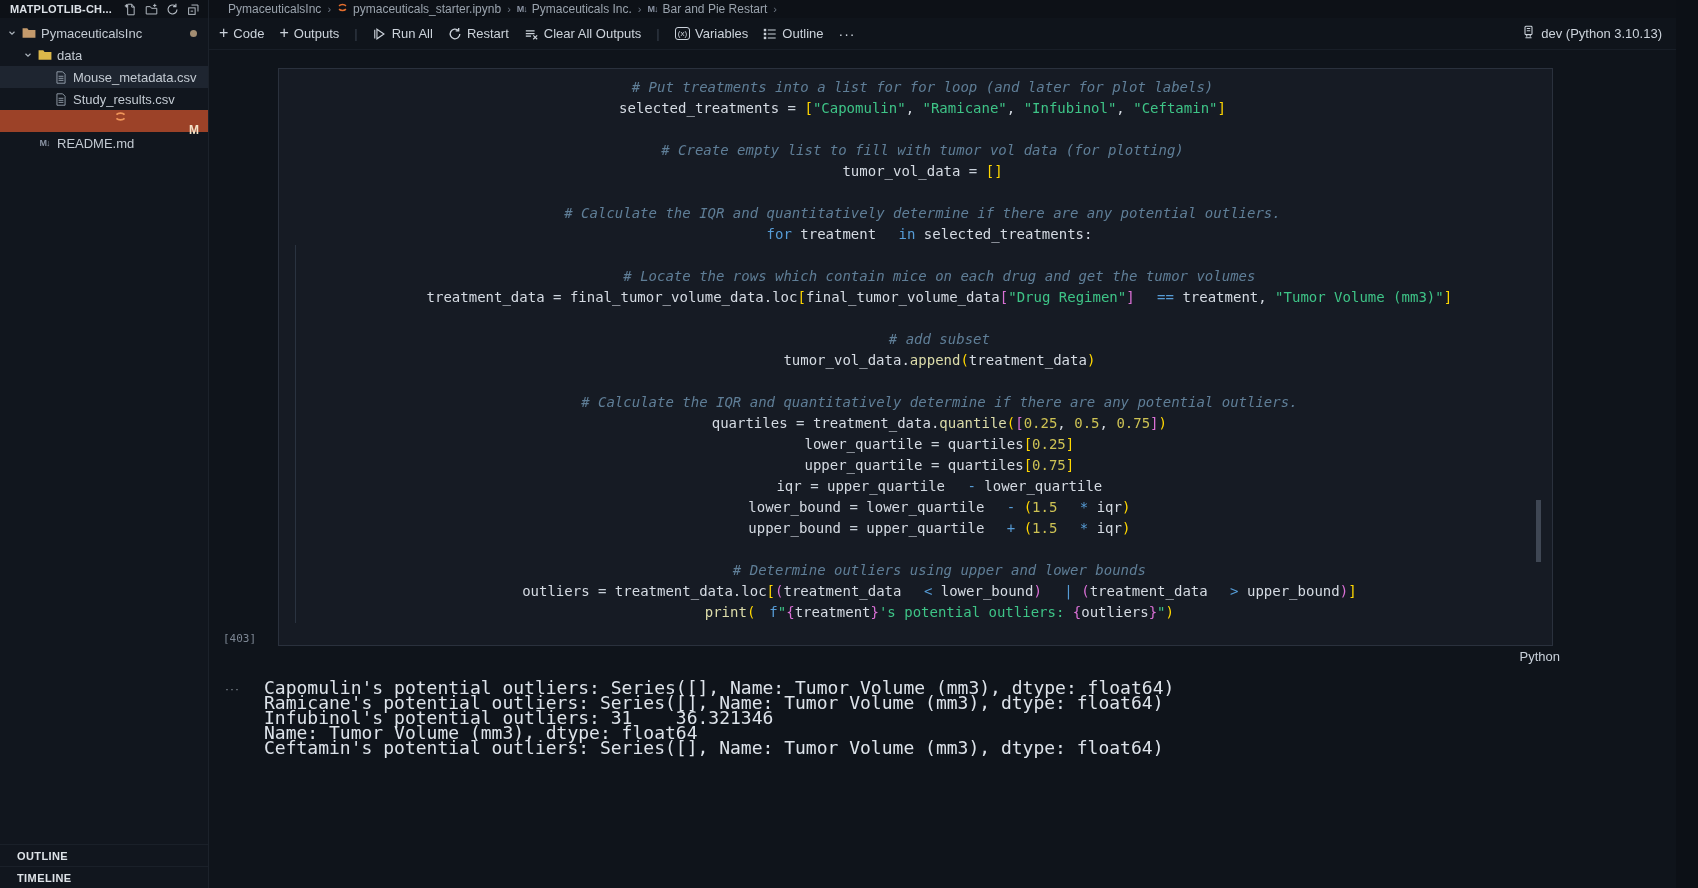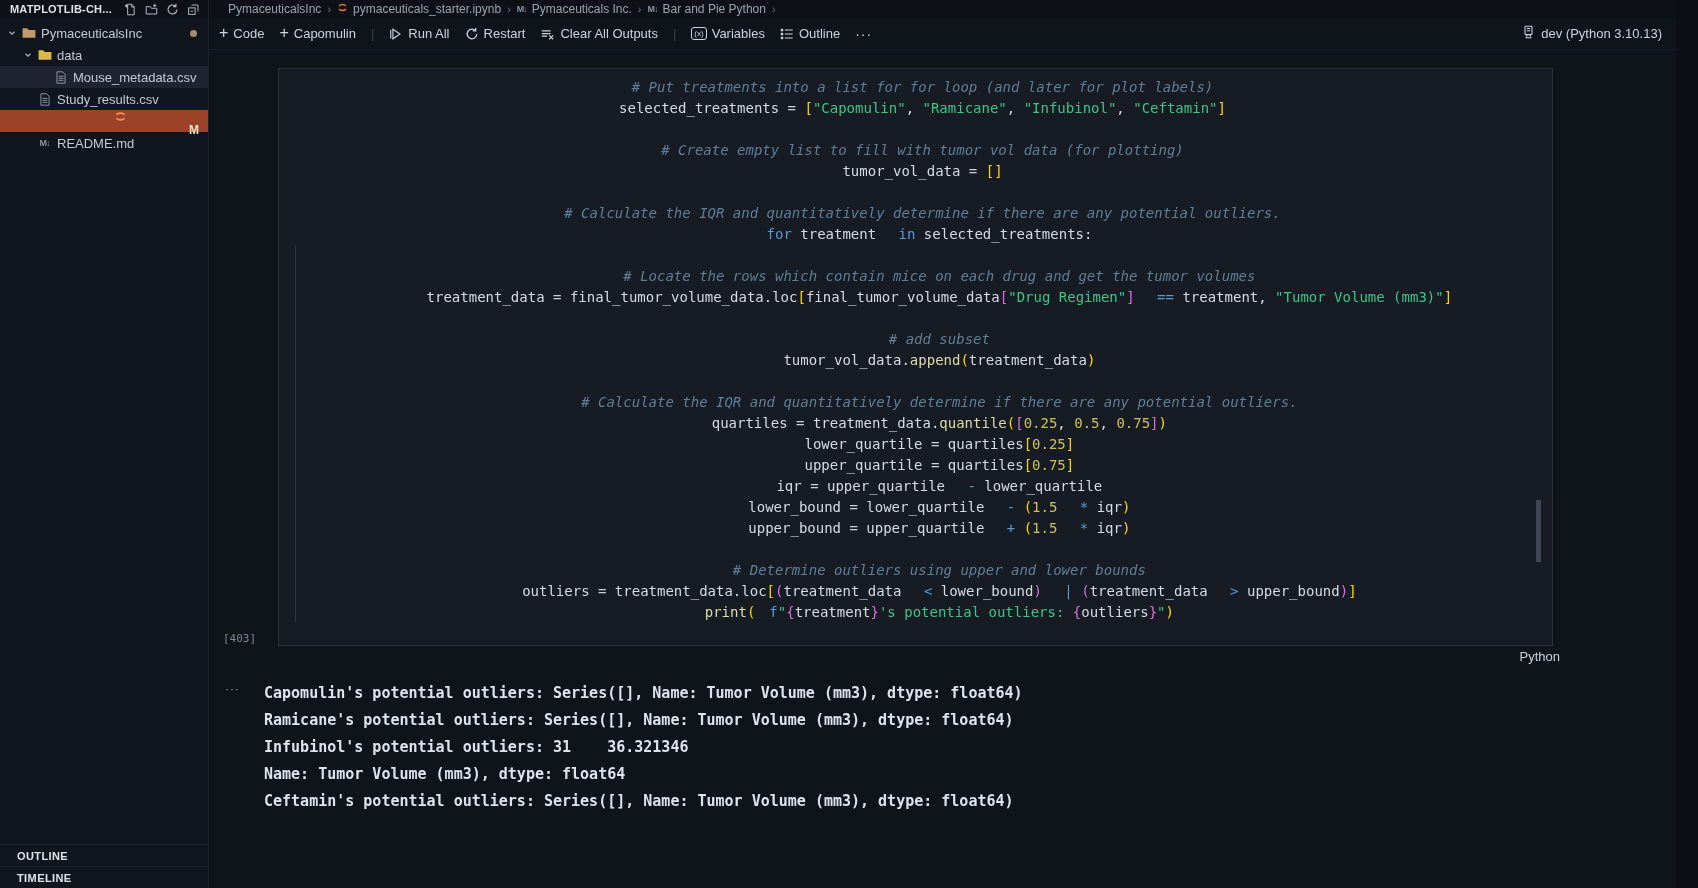--- a/index.html
+++ b/index.html
@@ -68,22 +68,22 @@
   .tk-b1 { color:#ffd700; }
   .tk-b2 { color:#da70d6; }
 
   .lang-row { height:20px; display:flex; justify-content:flex-end; align-items:center;
               padding-right:116px; font-size:13px; color:#c9d1da; }
   .lang-row span { cursor:pointer; }
 
   .output-wrap { display:flex; margin-top:14px; }
   .out-gutter { width:55px; flex:none; padding-left:16px; font-size:12px; color:#8b949e;
                 letter-spacing:1px; cursor:pointer; line-height:18px; }
-  .output { font-family:"DejaVu Sans Mono",monospace; font-size:15px; line-height:27px;
-            color:#dde3ea; white-space:pre; font-weight:700; }
+  .output { font-family:"DejaVu Sans Mono",monospace; font-size:18px; line-height:15px;
+            color:#dde3ea; white-space:pre; font-weight:400; }
 
   .scroll-thumb { position:absolute; right:135px; top:450px; width:5px; height:62px;
                   background:#3f4754; cursor:grab; }
 </style>
 </head>
 <body>
 
 <div class="app">
 
   <div class="topbar">
@@ -127,21 +127,21 @@
         <span>pymaceuticals_starter.ipynb</span>
       </span>
       <span class="crumb-sep">›</span>
       <span class="crumb">
         <span class="md-glyph">M↓</span>
         <span>Pymaceuticals Inc.</span>
       </span>
       <span class="crumb-sep">›</span>
       <span class="crumb">
         <span class="md-glyph">M↓</span>
-        <span>Bar and Pie Python</span>
+        <span>Bar and Pie Restart</span>
       </span>
       <span class="crumb-sep">›</span>
     </div>
   </div>
 
   <div class="layout">
 
     <aside class="sidebar">
       <div class="tree">
         <div class="trow" style="padding-left:4px">
@@ -173,21 +173,21 @@
         </div>
         <div class="trow hl" style="padding-left:52px">
           <span class="ficon">
               <svg width="12" height="13" viewBox="0 0 14 16" fill="none" stroke="#9aa5b1" stroke-width="1.1">
                 <path d="M2 1h7l3 3v11H2z"></path>
                 <path d="M4 6.5h6M4 9h6M4 11.5h6"></path>
               </svg>
             </span>
           <span class="lbl">Mouse_metadata.csv</span>
         </div>
-        <div class="trow" style="padding-left:36px">
+        <div class="trow" style="padding-left:52px">
           <span class="ficon">
               <svg width="12" height="13" viewBox="0 0 14 16" fill="none" stroke="#9aa5b1" stroke-width="1.1">
                 <path d="M2 1h7l3 3v11H2z"></path>
                 <path d="M4 6.5h6M4 9h6M4 11.5h6"></path>
               </svg>
             </span>
           <span class="lbl">Study_results.csv</span>
         </div>
         <div class="trow sel" style="padding-left:36px">
           <span class="ficon">
@@ -210,21 +210,21 @@
 
     <main class="main">
 
       <div class="nb-toolbar">
         <div class="tb-btn">
           <span class="plus">+</span>
           <span>Code</span>
         </div>
         <div class="tb-btn">
           <span class="plus">+</span>
-          <span>Capomulin</span>
+          <span>Outputs</span>
         </div>
         <span class="tb-sep">|</span>
         <div class="tb-btn">
           <span>
               <svg width="14" height="14" viewBox="0 0 16 16" fill="none" stroke="#ccd3db" stroke-width="1.3">
                 <path d="M4.5 2.5l8 5.5-8 5.5zM2 3v10"></path>
               </svg>
             </span>
           <span>Run All</span>
         </div>

